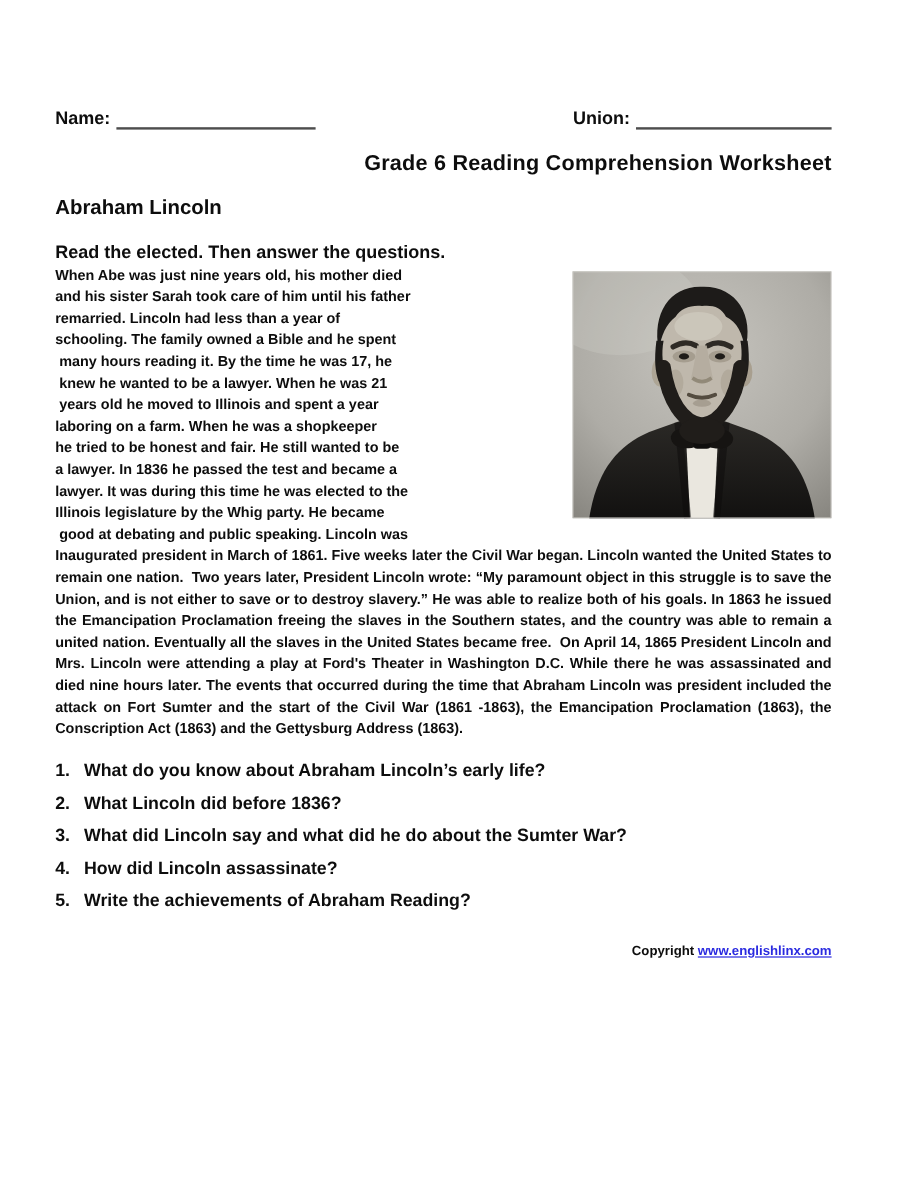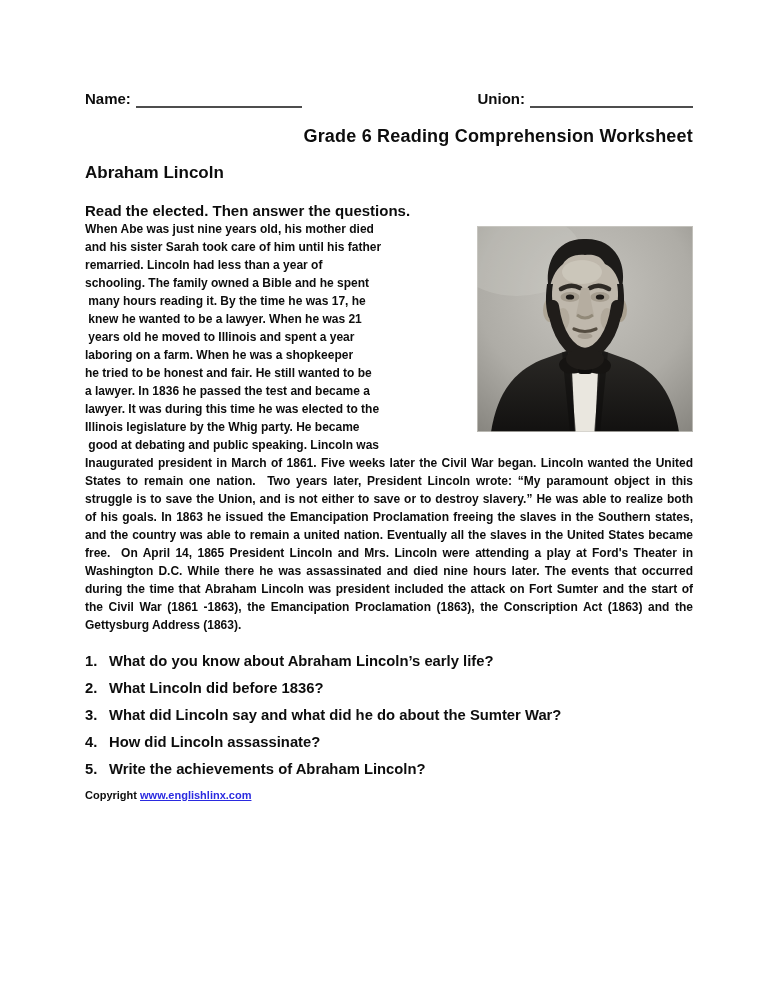--- a/index.html
+++ b/index.html
@@ -4,21 +4,21 @@
 <style>
   html, body { margin: 0; padding: 0; }
   body {
     width: 768px; height: 994px; overflow: hidden;
     background: #ffffff;
     font-family: "Liberation Sans", sans-serif;
     font-weight: bold;
     color: #0d0d0d;
     -webkit-font-smoothing: antialiased;
   }
-  .page { box-sizing: border-box; width: 768px; height: 994px; padding: 90px 75px 0 85px; }
+  .page { box-sizing: border-box; width: 768px; height: 994px; padding: 90px 75px 0 46px; }
 
   
   .header-row { display: flex; justify-content: space-between; align-items: flex-end; font-size: 15px; line-height: 18px; }
   .field-group { display: flex; align-items: flex-end; }
   .blank-line { display: inline-block; height: 15px; border-bottom: 2px solid #4d4d4d; margin-left: 5px; }
   .blank-name { width: 166px; }
   .blank-date { width: 163px; }
 
   .doc-title { text-align: right; font-size: 18px; line-height: 22px; margin: 17px 0 0 0; letter-spacing: 0.2px; }
   .doc-subtitle { text-align: left; font-size: 17px; line-height: 21px; margin: 15px 0 0 0; }
@@ -32,21 +32,21 @@
   .portrait-float svg { display: block; width: 216px; height: 206px; }
 
   
   .questions-section { clear: both; margin-top: 18px; }
   .questions-heading { font-size: 15px; line-height: 18px; text-decoration: underline; text-decoration-thickness: 2px; text-underline-offset: 3px; margin: 0; }
   .q-row { display: flex; font-size: 14.8px; line-height: 18px; margin-top: 9px; }
   .q-num { width: 24px; flex: 0 0 24px; }
   .q-text { flex: 1; }
 
   
-  .footer { margin-top: 10px; text-align: left; font-size: 11px; line-height: 14px; }
+  .footer { margin-top: 26px; text-align: right; font-size: 11px; line-height: 14px; }
   .footer a { color: #2a2ae0; text-decoration: underline; cursor: pointer; }
 </style>
 </head>
 <body>
 
 <div class="page">
 
   <div class="header-row">
     <div class="field-group">
       <span>Name:</span>
@@ -139,19 +139,19 @@
     <div class="q-row">
       <span class="q-num">3.</span>
       <span class="q-text">What did Lincoln say and what did he do about the Sumter War?</span>
     </div>
     <div class="q-row">
       <span class="q-num">4.</span>
       <span class="q-text">How did Lincoln assassinate?</span>
     </div>
     <div class="q-row">
       <span class="q-num">5.</span>
-      <span class="q-text">Write the achievements of Abraham Lincoln?</span>
+      <span class="q-text">Write the achievements of Abraham Reading?</span>
     </div>
   </div>
 
   <p class="footer"><span>Copyright</span> <a>www.englishlinx.com</a></p>
 
 </div>
 
 </body></html>

